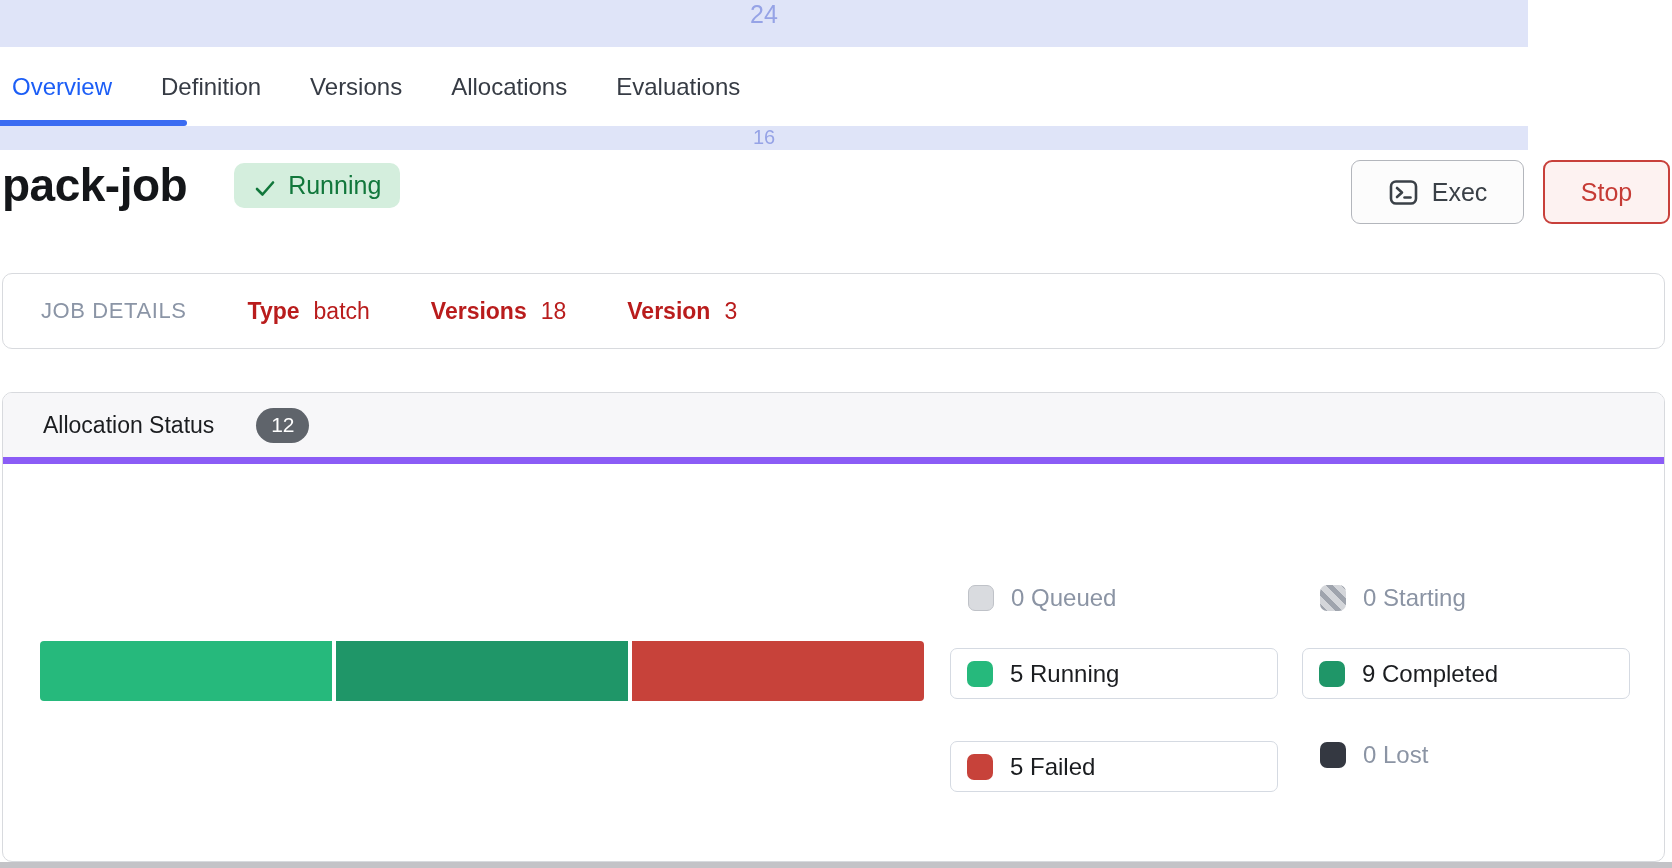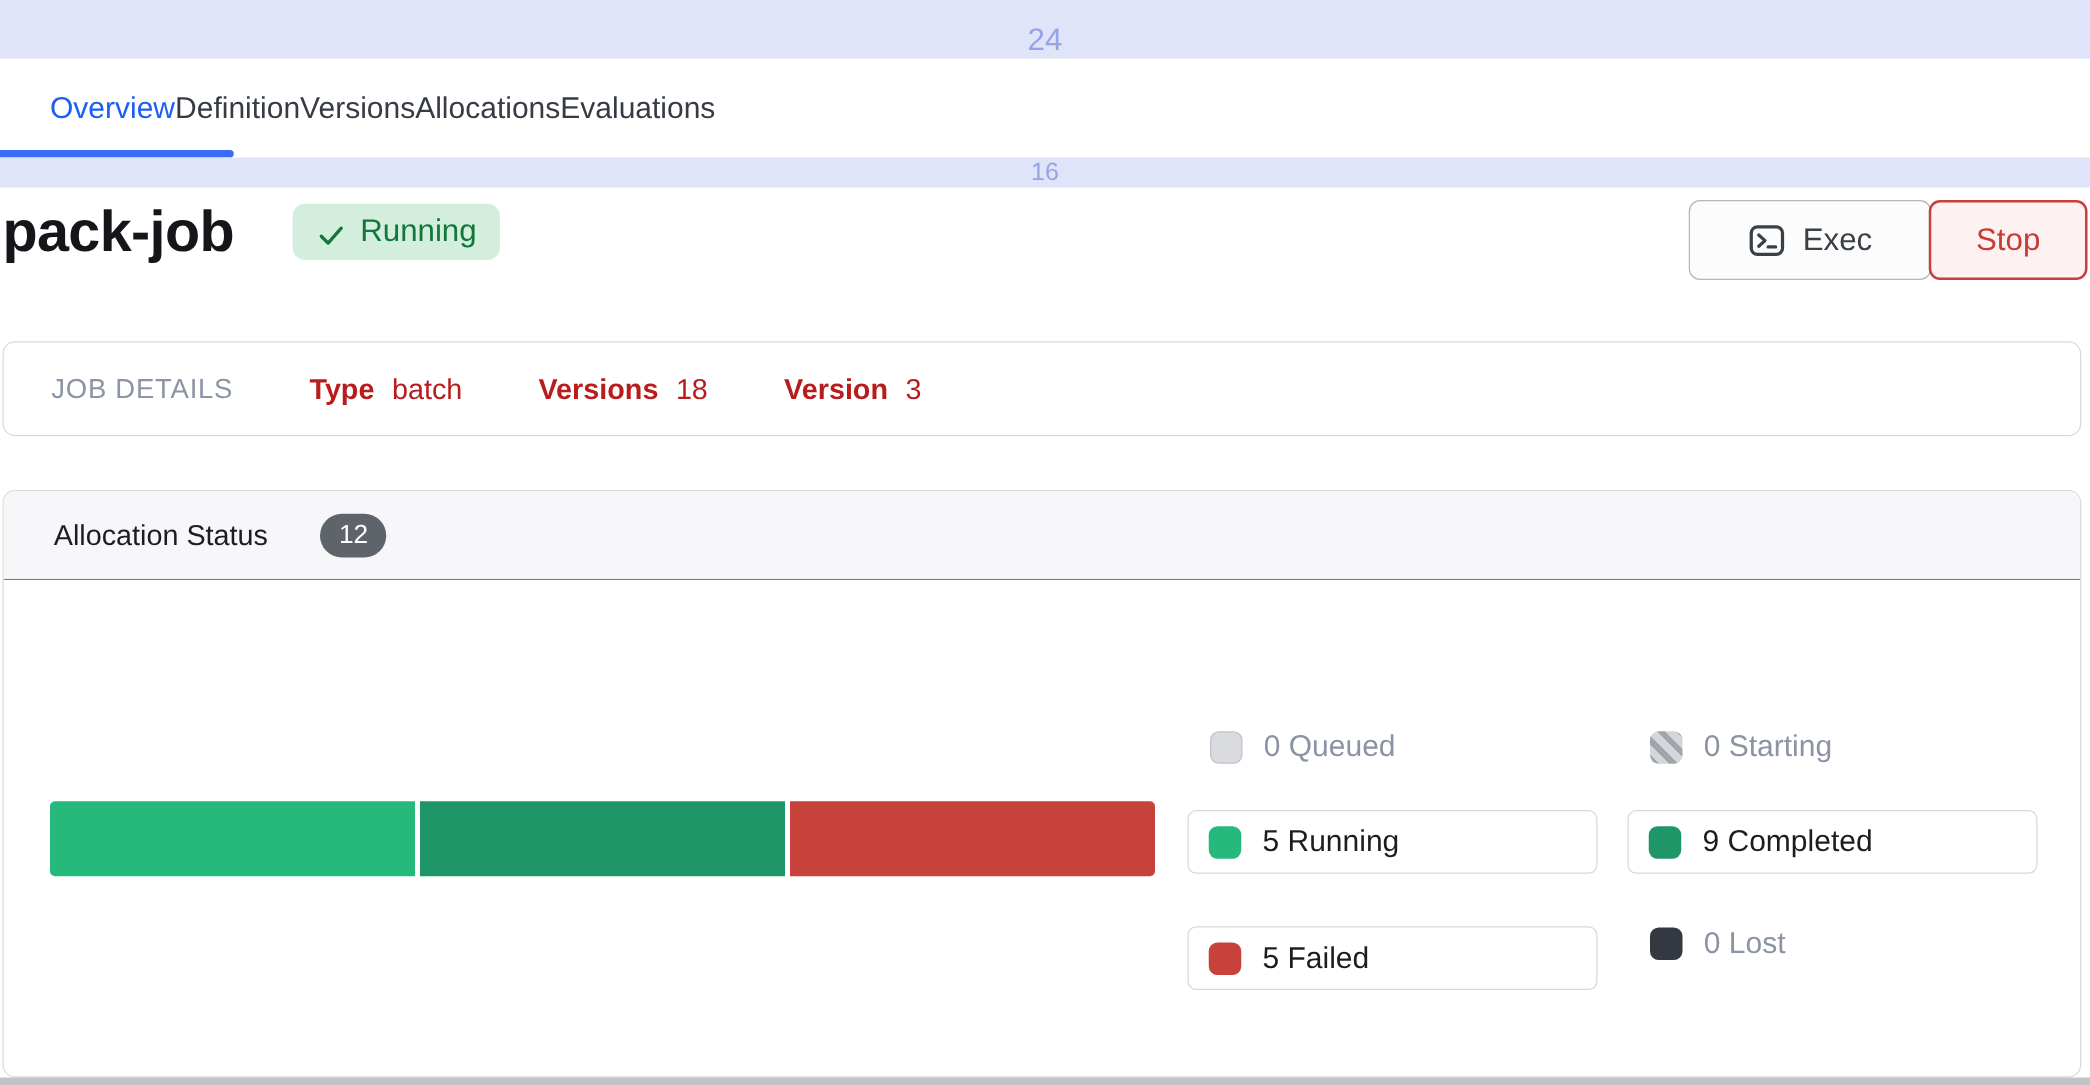--- a/index.html
+++ b/index.html
@@ -1,55 +1,55 @@
 <!DOCTYPE html>
 <html><head>
 <meta charset="utf-8">
 <style>
   html,body{margin:0;padding:0}
   body{
     width:1672px;height:868px;position:relative;overflow:hidden;
     background:#ffffff;font-family:"Liberation Sans",sans-serif;
     -webkit-font-smoothing:antialiased;color:#1b1d20;
   }
-  .strip{position:absolute;left:0;width:1672px;background:#dfe4f8;color:#96a3e6;
-    display:flex;align-items:flex-end;justify-content:center;font-weight:500}
+  .strip{position:absolute;left:0;width:1528px;background:#dfe4f8;color:#96a3e6;
+    display:flex;align-items:flex-start;justify-content:center;font-weight:500}
   #strip-top{top:0;height:47px;font-size:25px}
   #strip-mid{top:126px;height:24px;font-size:20px}
 
   .tabbar{position:absolute;top:47px;left:0;width:1672px;height:79px;background:#fff;
-    display:flex;align-items:center;padding-left:40px;box-sizing:border-box}
+    display:flex;align-items:center;gap:49px;padding-left:12px;box-sizing:border-box}
   .tab{font-size:24px;color:#363b44;cursor:pointer;white-space:nowrap}
   .tab.active{color:#1c5ef6}
   .tab-underline{position:absolute;left:0;bottom:0;width:187px;height:6px;
     background:#3b6cf2;border-radius:0 3px 3px 0}
 
   .title-row{position:absolute;top:158px;left:2px;display:flex;align-items:center}
   h1{font-size:46px;font-weight:700;color:#141619;margin:0;letter-spacing:-0.5px}
   .status-badge{margin-left:47px;display:inline-flex;align-items:flex-end;gap:11px;
     background:#d4eedd;color:#11773b;font-size:25px;padding:8px 19px;border-radius:10px}
   .status-badge svg{display:block}
 
   .btn{display:flex;align-items:center;justify-content:center;cursor:pointer;
     box-sizing:border-box;border-radius:9px;font-family:inherit}
-  .btn-exec{position:absolute;top:160px;left:1351px;width:194px;height:64px;
+  .btn-exec{position:absolute;top:160px;left:1351px;width:173px;height:64px;
     border:1px solid #b3b6bc;background:#fcfcfc;font-size:25px;color:#3a4047;gap:13px}
   .btn-stop{position:absolute;top:160px;left:1543px;width:127px;height:64px;
     border:2px solid #c8403b;background:#fdf2f1;font-size:25px;color:#c63b35;font-weight:500}
 
   .jobcard{position:absolute;top:273px;left:2px;width:1663px;height:76px;background:#fff;
     border:1px solid #d8dade;border-radius:10px;box-sizing:border-box;
     display:flex;align-items:center;padding-left:38px;gap:61px}
   .jd-section{color:#8b95a6;font-size:22px;letter-spacing:0.6px}
   .jd-item{display:flex;align-items:baseline;gap:14px;font-size:23px;color:#b91c1c}
   .jd-label{font-weight:700}
 
   .alloccard{position:absolute;top:392px;left:2px;width:1663px;height:470px;background:#fff;
     border:1px solid #d8dade;border-radius:10px;box-sizing:border-box}
-  .alloc-header{height:71px;background:#f7f7f9;border-bottom:1px solid #8b5cf6;
+  .alloc-header{height:71px;background:#f7f7f9;border-bottom:7px solid #8b5cf6;
     border-radius:9px 9px 0 0;display:flex;align-items:center;
     padding:0 16px 0 40px;box-sizing:border-box}
   .alloc-title{font-size:23px;color:#1b1d20}
   .count-badge{margin-left:42px;background:#5f646b;color:#fff;font-size:21px;
     min-width:53px;height:35px;border-radius:18px;display:inline-flex;
     align-items:center;justify-content:center;box-sizing:border-box;padding:0 8px}
   .btn-collapse{margin-left:auto;width:152px;height:52px;border:1px solid #b3b6bc;
     background:#ffffff;font-size:23px;color:#2c3037}
 
   .alloc-body{position:relative;height:397px}

